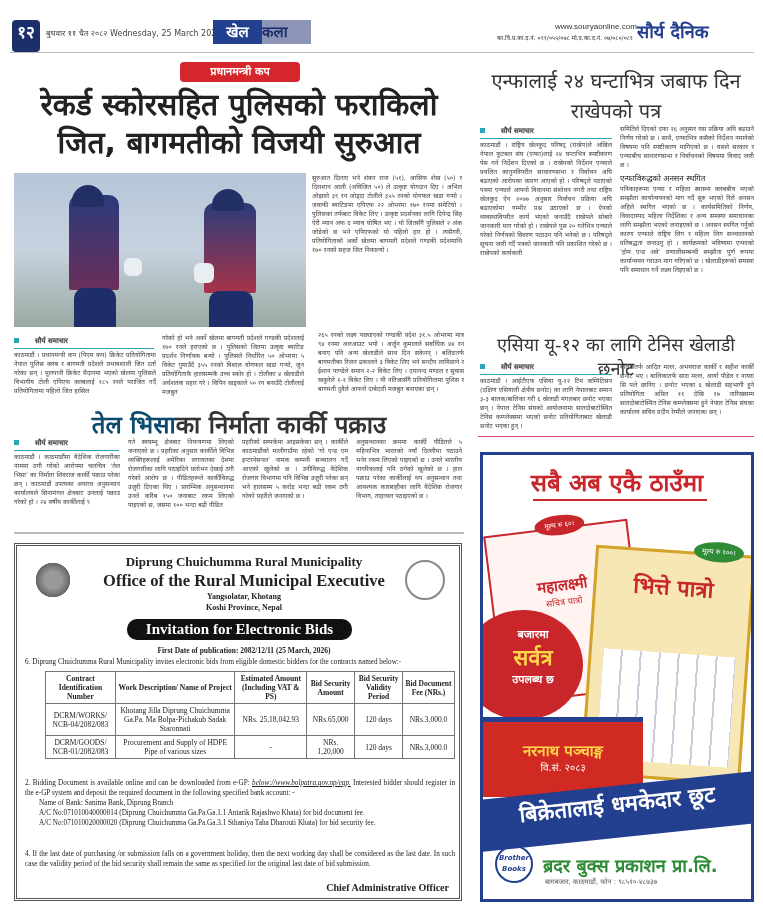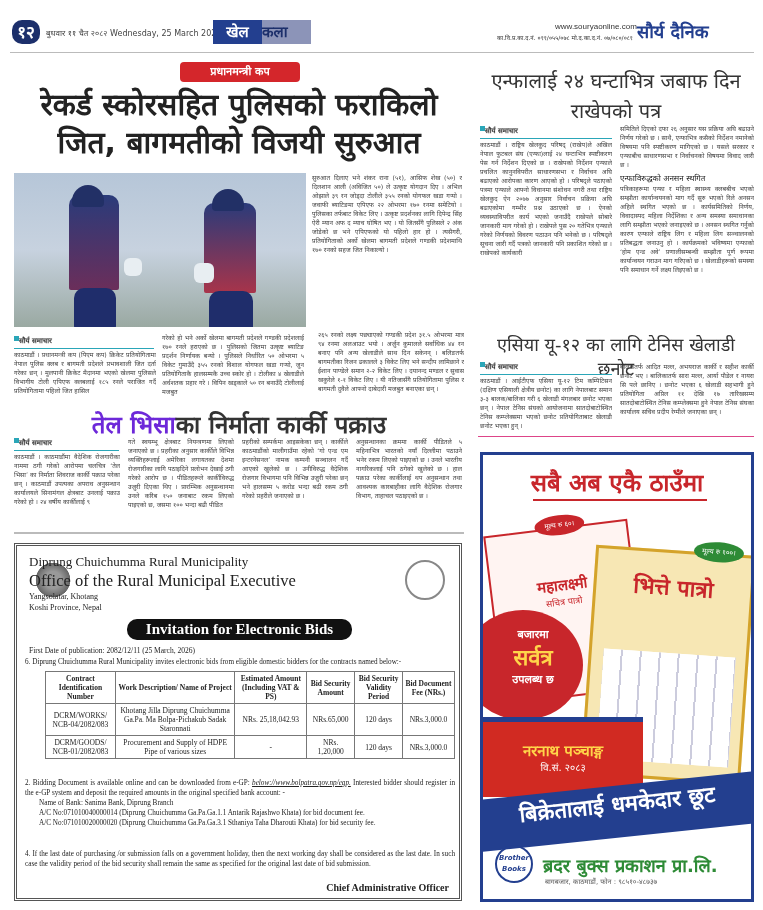--- a/index.html
+++ b/index.html
@@ -1,38 +1,38 @@
 <!DOCTYPE html>
 <html><head>
 <meta charset="utf-8">
 <style>
 *{box-sizing:border-box;margin:0;padding:0}
 body{width:763px;height:910px;background:#fff;font-family:"DejaVu Sans",sans-serif;color:#222;position:relative;overflow:hidden}
 .abs{position:absolute}
 
-#pgnum{left:12px;top:20px;width:28px;height:24px;background:#1c2f6b;color:#fff;font-size:17px;font-weight:bold;text-align:center;line-height:24px;border-radius:10px}
+#pgnum{left:12px;top:20px;width:28px;height:32px;background:#1c2f6b;color:#fff;font-size:17px;font-weight:bold;text-align:center;line-height:24px;border-radius:4px}
 #dateline{left:46px;top:27px;font-size:8px;color:#444}
 #section{left:213px;top:20px;width:98px;height:24px;display:flex}
 #section .a{background:#233f8f;color:#fff;width:50%;text-align:center;font-size:15px;line-height:24px;font-weight:bold}
 #section .b{background:#8c94b8;color:#1c2f6b;width:50%;font-size:15px;line-height:24px;font-weight:bold}
 #web{left:555px;top:22px;font-size:8px;color:#333;font-family:"Liberation Sans",sans-serif}
 #phones{left:335px;top:34px;width:298px;text-align:right;font-size:6px;color:#333}
 #brand{left:637px;top:19px;font-size:18px;color:#233f8f;font-weight:bold}
 #hr1{left:10px;top:52px;width:744px;height:1px;background:#bbb}
 
 #kicker{left:180px;top:62px;width:120px;height:20px;background:#d4262b;color:#fff;font-size:11px;font-weight:bold;text-align:center;line-height:20px;border-radius:4px}
 #headline{left:14px;top:86px;width:450px;text-align:center;font-size:30px;line-height:38px;font-weight:bold;color:#222}
 #photo{left:14px;top:173px;width:292px;height:154px;background:linear-gradient(180deg,#b6c6d8 0%,#c7d2df 50%,#9aa9a2 100%);overflow:hidden}
 .player{position:absolute;border-radius:10px 10px 2px 2px}
-.byline{font-size:7px;font-weight:bold;color:#333;display:flex;align-items:flex-start;gap:0;border-bottom:1px solid #2aa6b8;padding-bottom:3px}
+.byline{font-size:7px;font-weight:bold;color:#333;display:flex;align-items:center;gap:16px;border-bottom:1px solid #2aa6b8;padding-bottom:3px}
 .byline i{display:inline-block;width:5px;height:5px;background:#2aa6b8}
 .col{font-size:6.3px;line-height:9px;color:#444;text-align:justify;overflow:hidden}
 
 #h2{left:14px;top:407px;width:450px;text-align:center;font-size:24px;font-weight:bold;color:#333}
-#h2 span{color:#6d28d9}
+#h2 span{color:#0c4a6e}
 #hr2{left:14px;top:532px;width:450px;height:2px;background:#bbb}
 
 #rh{left:478px;top:66px;width:276px;text-align:center;font-size:20px;line-height:30px;color:#333}
 #rh2{left:478px;top:332px;width:276px;text-align:center;font-size:18px;color:#333}
 #subhead{left:620px;top:172px;font-size:8px;font-weight:normal;color:#222}
 #hrR{left:478px;top:436px;width:276px;height:1px;background:#d48}
 
 #ad{left:480px;top:452px;width:274px;height:450px;border:3px solid #233f8f;background:#fff;overflow:hidden}
 #adtitle{left:0;top:10px;width:100%;text-align:center;font-size:24px;font-weight:bold;color:#c8262b}
 #adline{left:50px;top:44px;width:174px;height:2px;background:#c8262b}
@@ -42,21 +42,21 @@
 #panch{left:0;top:262px;width:160px;height:80px;background:#d12a22;border-top:5px solid #233f8f}
 #band{left:-10px;top:330px;width:300px;height:52px;background:#233f8f;transform:rotate(-6deg)}
 #bandtxt{left:0;top:333px;width:100%;text-align:center;font-size:22px;font-weight:bold;color:#fff;transform:rotate(-6deg)}
 #pub{left:60px;top:398px;font-size:18px;font-weight:bold;color:#2e8b36}
 #pubaddr{left:62px;top:422px;font-size:7px;color:#555}
 #publogo{left:12px;top:390px;width:38px;height:38px;border-radius:50%;border:2px solid #233f8f;color:#233f8f;font-size:7px;text-align:center;line-height:11px;padding-top:6px;font-style:italic;font-weight:bold}
 
 #notice{left:14px;top:543px;width:448px;height:358px;border:3px double #555;font-family:"Liberation Serif",serif;color:#222}
 #emb1{left:16px;top:14px;width:40px;height:40px;border-radius:50%;background:radial-gradient(circle,#999 30%,#666 60%,#fff 62%)}
 #emb2{left:388px;top:14px;width:40px;height:40px;border-radius:50%;border:2px solid #888}
-.nc{position:absolute;left:12px;width:100%;font-weight:normal}
+.nc{position:absolute;left:6px;width:100%;text-align:center;font-weight:bold}
 #invite{left:110px;top:73px;width:225px;height:21px;background:#111;color:#fff;border-radius:10px;text-align:center;font-size:15px;line-height:21px;font-weight:bold}
 #bids{left:28px;top:125px;width:410px;border-collapse:collapse;font-size:7.5px;text-align:center}
 #bids th,#bids td{border:1px solid #777;padding:2px}
 #bids th{font-weight:bold}
 .nl{position:absolute;left:8px;width:430px;font-size:7.2px;line-height:9.5px;text-align:justify}
 .nl a{color:#222;font-style:italic;text-decoration:underline}
 </style>
 </head>
 <body>
 
@@ -183,19 +183,19 @@
       <tr>
         <td>DCRM/GOODS/ NCB-01/2082/083</td>
         <td>Procurement and Supply of HDPE Pipe of various sizes</td>
         <td>-</td>
         <td>NRs. 1,20,000</td>
         <td>120 days</td>
         <td>NRs.3,000.0</td>
       </tr>
     </tbody>
   </table>
-  <div class="nl" style="top:233px"><span>2.  Bidding Document is available online and can be downloaded from e-GP: </span><a>below://www.bolpatra.gov.np/egp.</a><span> Interested bidder should register in the e-GP system and deposit the required amounts in the original specified bank account: -</span></div>
+  <div class="nl" style="top:233px"><span>2.  Bidding Document is available online and can be downloaded from e-GP: </span><a>below://www.bolpatra.gov.np/egp.</a><span> Interested bidder should register in the e-GP system and deposit the required document in the following specified bank account: -</span></div>
   <div class="nl" style="top:253px;padding-left:14px">Name of Bank: Sanima Bank, Diprung Branch</div>
   <div class="nl" style="top:263px;padding-left:14px">A/C No:071010040000014 (Diprung Chuichumma Ga.Pa.Ga.1.1 Antarik Rajashwo Khata) for bid document fee.</div>
   <div class="nl" style="top:273px;padding-left:14px">A/C No:071010020000020 (Diprung Chuichumma Ga.Pa.Ga.3.1 Sthaniya Taha Dharouti Khata) for bid security fee.</div>
   <div class="nl" style="top:304px">4.  If the last date of purchasing /or submission falls on a government holiday, then the next working day shall be considered as the last date. In such case the validity period of the bid security shall remain the same as specified for the original last date of bid submission.</div>
   <div class="abs" style="right:10px;top:336px;font-size:10px;font-weight:bold">Chief Administrative Officer</div>
 </div>
 
 </body></html>

